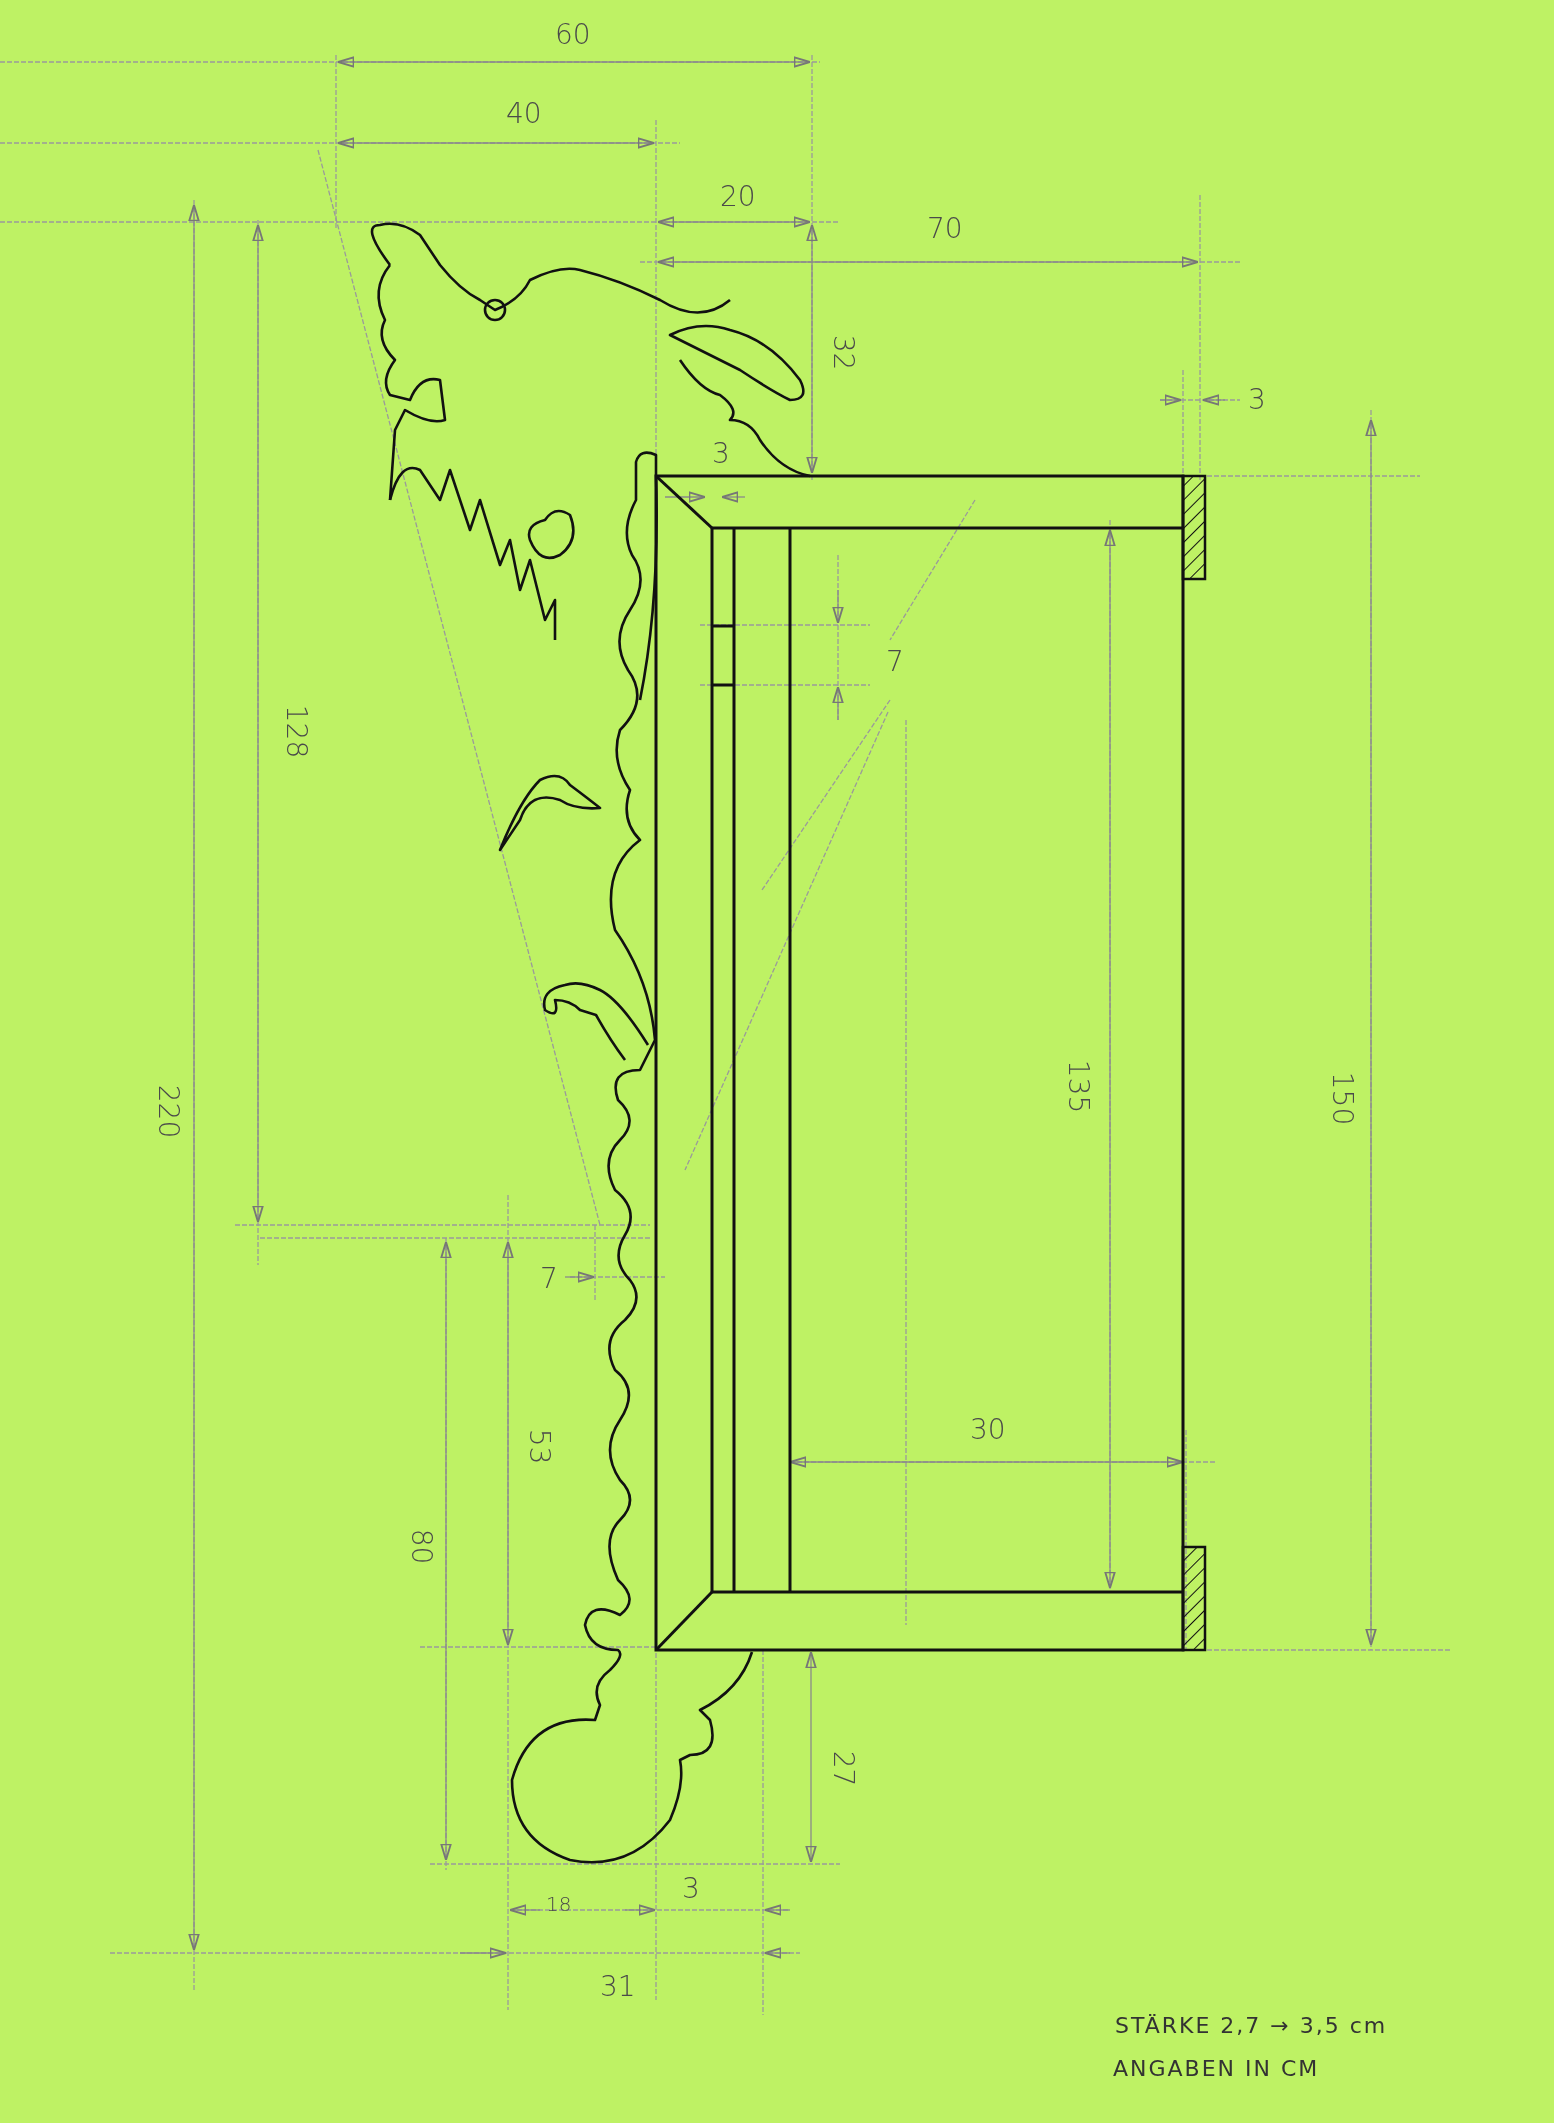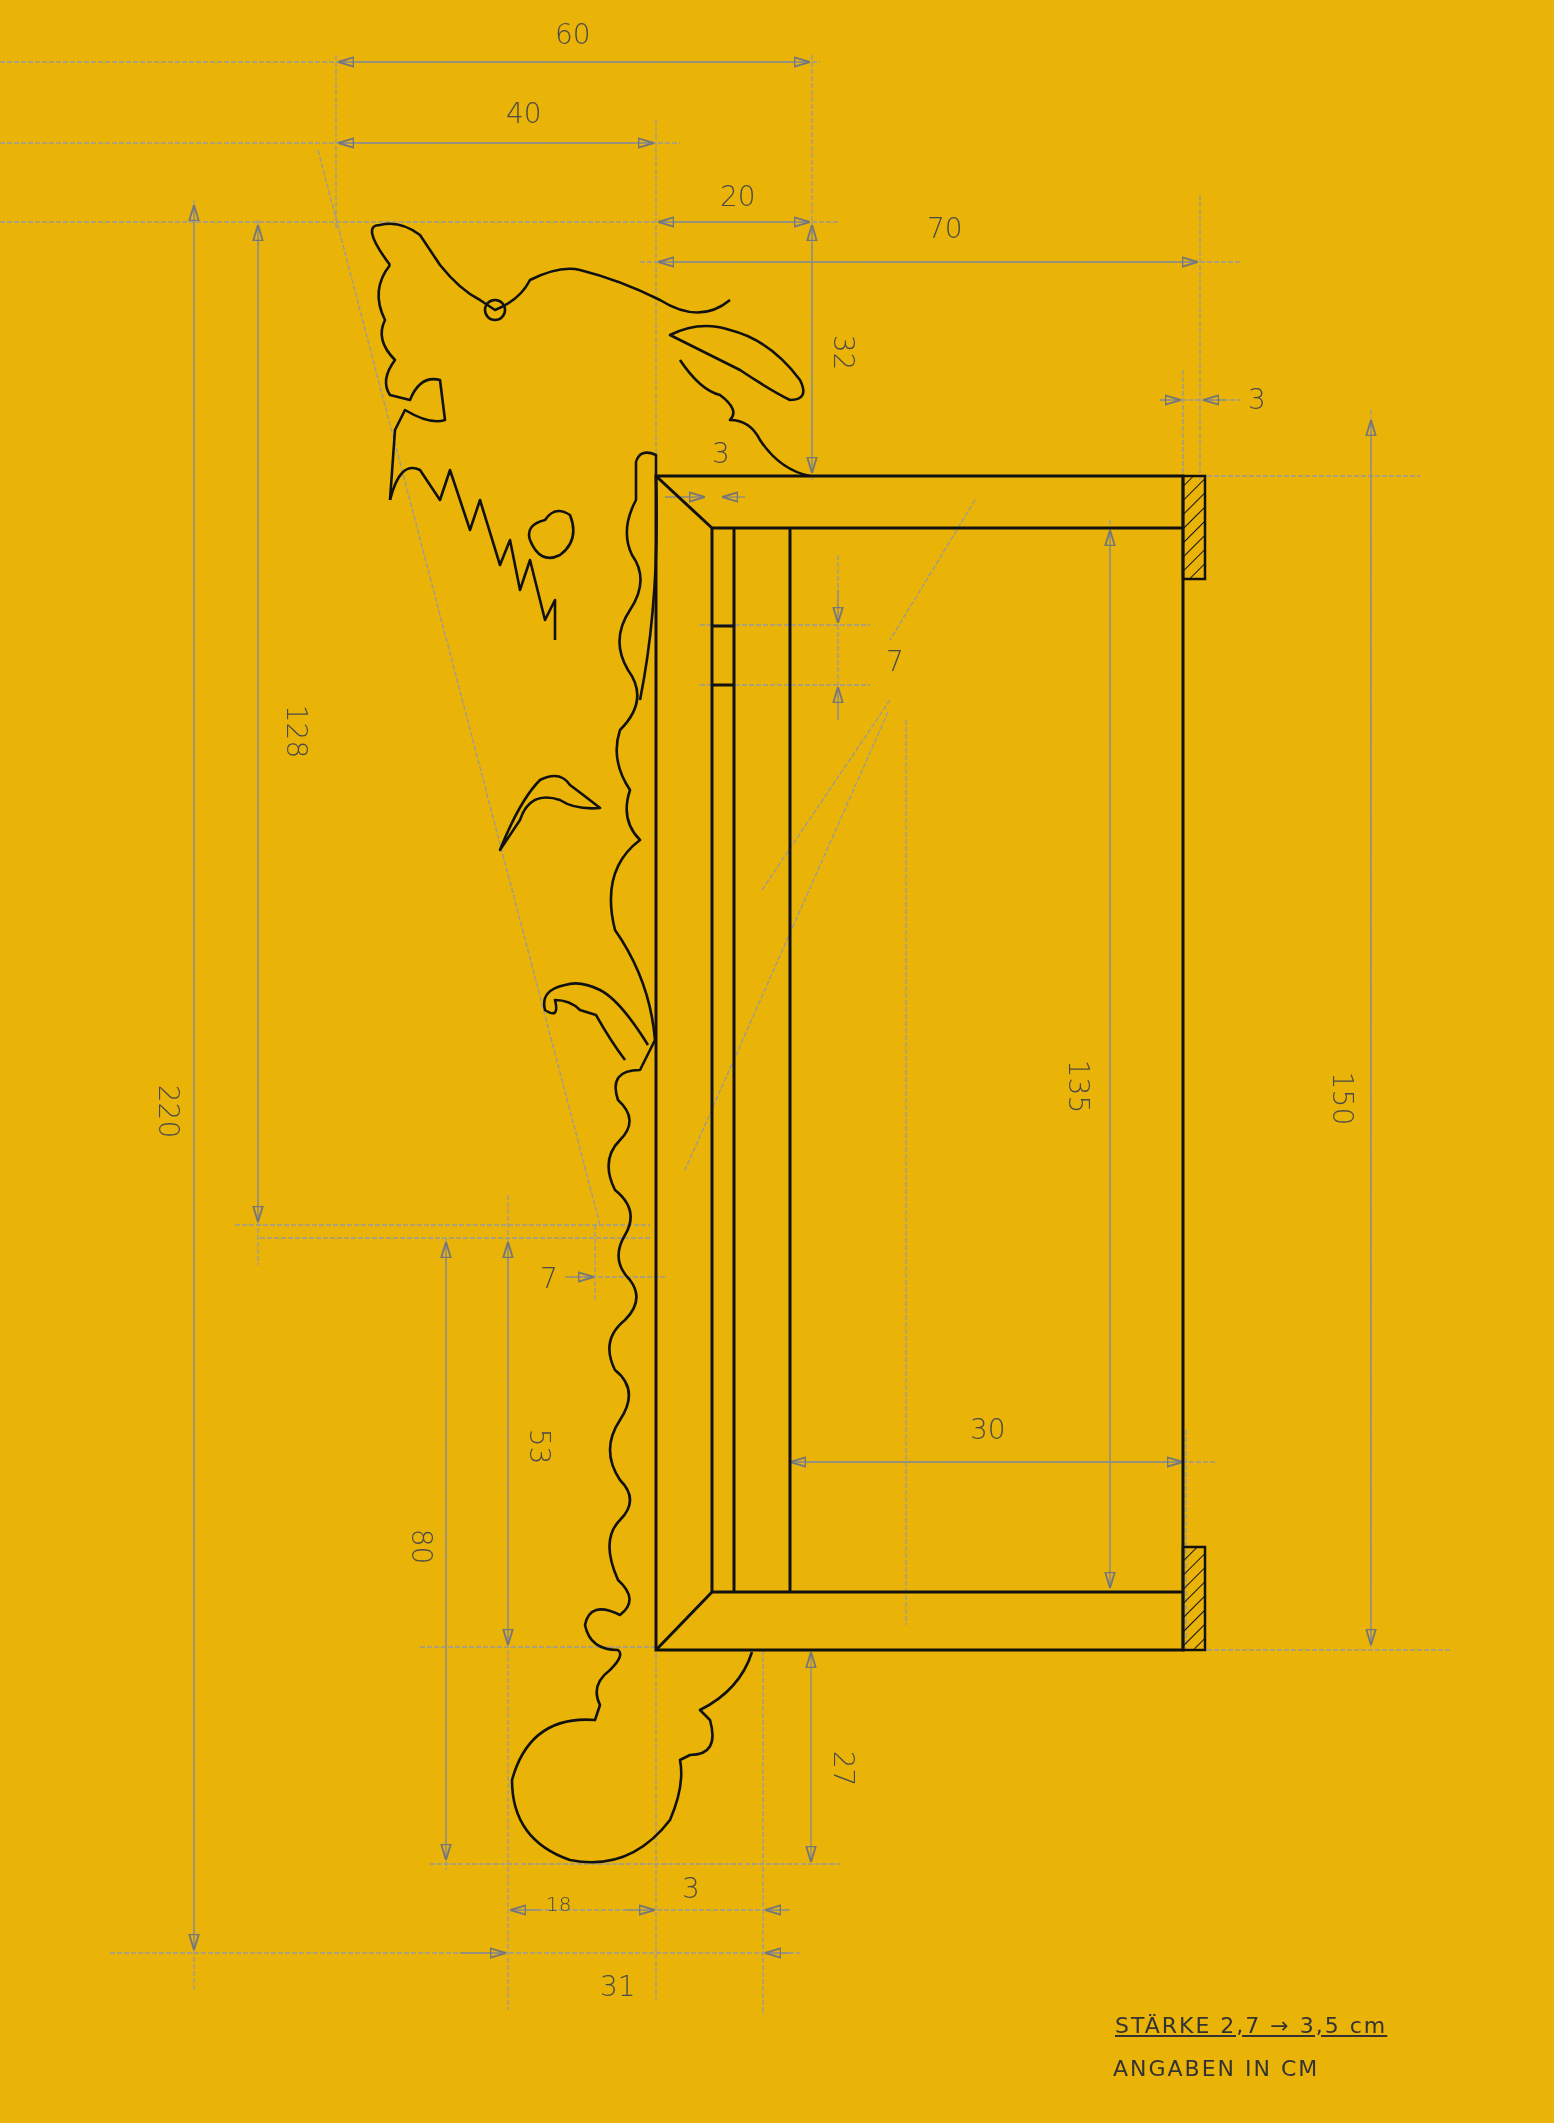--- a/index.html
+++ b/index.html
@@ -1,17 +1,17 @@
 <!DOCTYPE html>
 <html><head>
 <meta charset="utf-8">
 <style>
   html,body{margin:0;padding:0;background:#f6f6f4;}
   body{width:1554px;height:2123px;position:relative;overflow:hidden;font-family:"DejaVu Sans",sans-serif;}
-  #sheet{position:absolute;left:0;top:0;width:1554px;height:2123px;background:#eab308;}
+  #sheet{position:absolute;left:0;top:0;width:1554px;height:2123px;background:#bef264;}
   svg{position:absolute;left:0;top:0;}
   .dim-label{position:absolute;font-family:"DejaVu Sans",sans-serif;font-size:28px;color:#4a4a4a;white-space:nowrap;font-weight:300;}
   .rot{transform:rotate(90deg);transform-origin:center center;}
   .note{position:absolute;font-family:"DejaVu Sans",sans-serif;font-size:22px;color:#333;letter-spacing:2px;white-space:nowrap;}
 </style>
 </head>
 <body>
 
 <div id="sheet">
 
@@ -144,16 +144,16 @@
 <div class="dim-label rot" style="left:1316px;top:1082px;">150</div>
 <div class="dim-label" style="left:540px;top:1262px;">7</div>
 <div class="dim-label rot" style="left:522px;top:1430px;">53</div>
 <div class="dim-label rot" style="left:404px;top:1530px;">80</div>
 <div class="dim-label" style="left:970px;top:1413px;">30</div>
 <div class="dim-label rot" style="left:826px;top:1752px;">27</div>
 <div class="dim-label" style="left:546px;top:1892px;font-size:20px;">18</div>
 <div class="dim-label" style="left:682px;top:1872px;">3</div>
 <div class="dim-label" style="left:600px;top:1970px;">31</div>
 
-<div class="note" style="left:1115px;top:2013px;text-decoration:underline;">STÄRKE  2,7 → 3,5 cm</div>
+<div class="note" style="left:1115px;top:2013px;">STÄRKE  2,7 → 3,5 cm</div>
 <div class="note" style="left:1113px;top:2056px;">ANGABEN IN CM</div>
 
 </div>
 
 </body></html>

